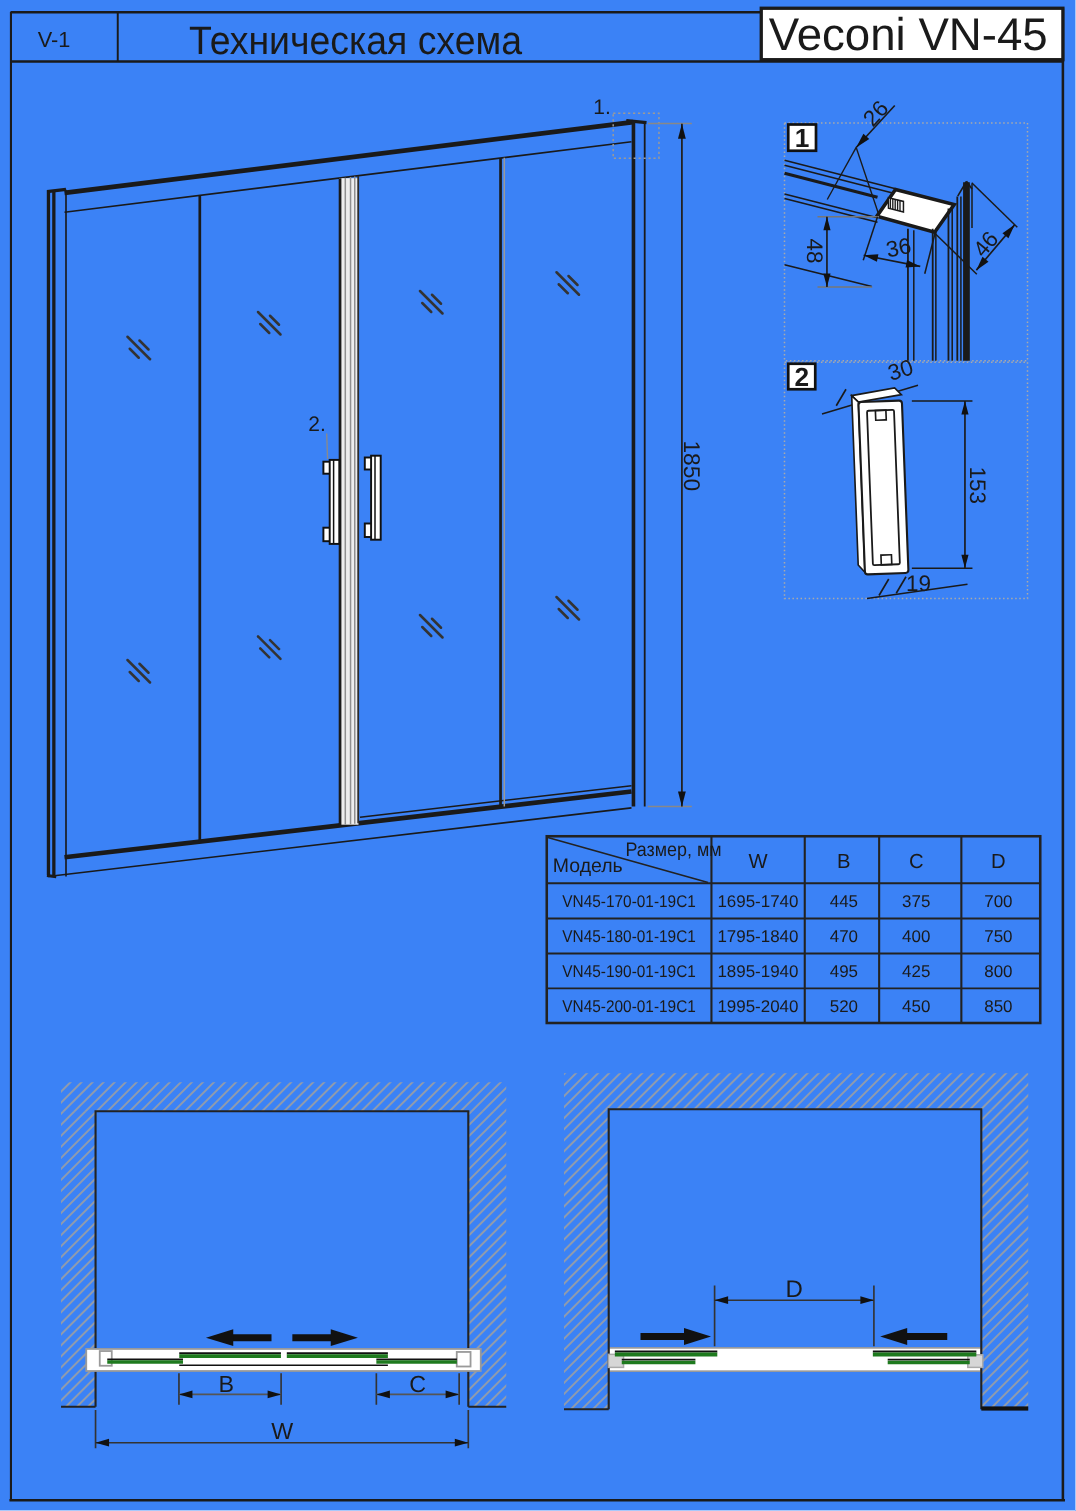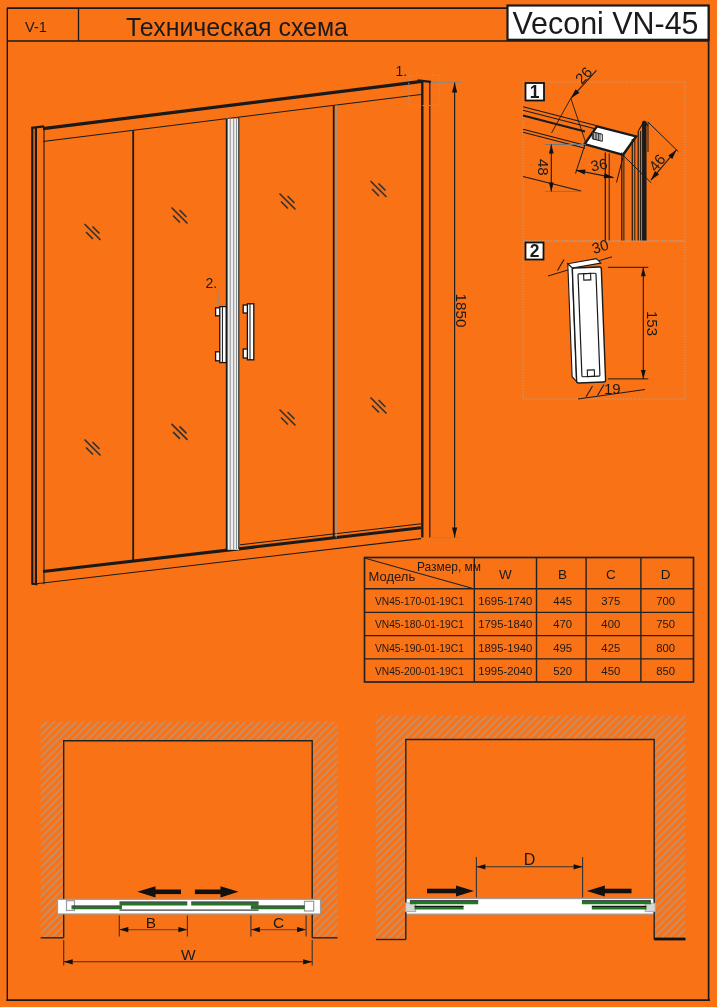--- a/index.html
+++ b/index.html
@@ -1,16 +1,16 @@
 <!DOCTYPE html>
 <html><head>
 <meta charset="utf-8">
 <style>
 html,body{margin:0;padding:0;background:#ffffff;}
-#page{position:relative;width:717px;height:1007px;background:#f97316;overflow:hidden;}
+#page{position:relative;width:717px;height:1007px;background:#3b82f6;overflow:hidden;}
 svg{position:absolute;top:0;left:0;}
 text{font-family:"Liberation Sans", sans-serif;fill:#1a1a1a;}
 </style>
 </head>
 <body>
 <div id="page">
 <svg width="717" height="1007" viewBox="0 0 717 1007">
 <defs>
 <pattern id="hatch" patternUnits="userSpaceOnUse" width="5.2" height="5.2" patternTransform="rotate(45)">
 <line x1="2.6" y1="-1" x2="2.6" y2="6.2" stroke="#a0a0a0" stroke-width="1.1"></line>

